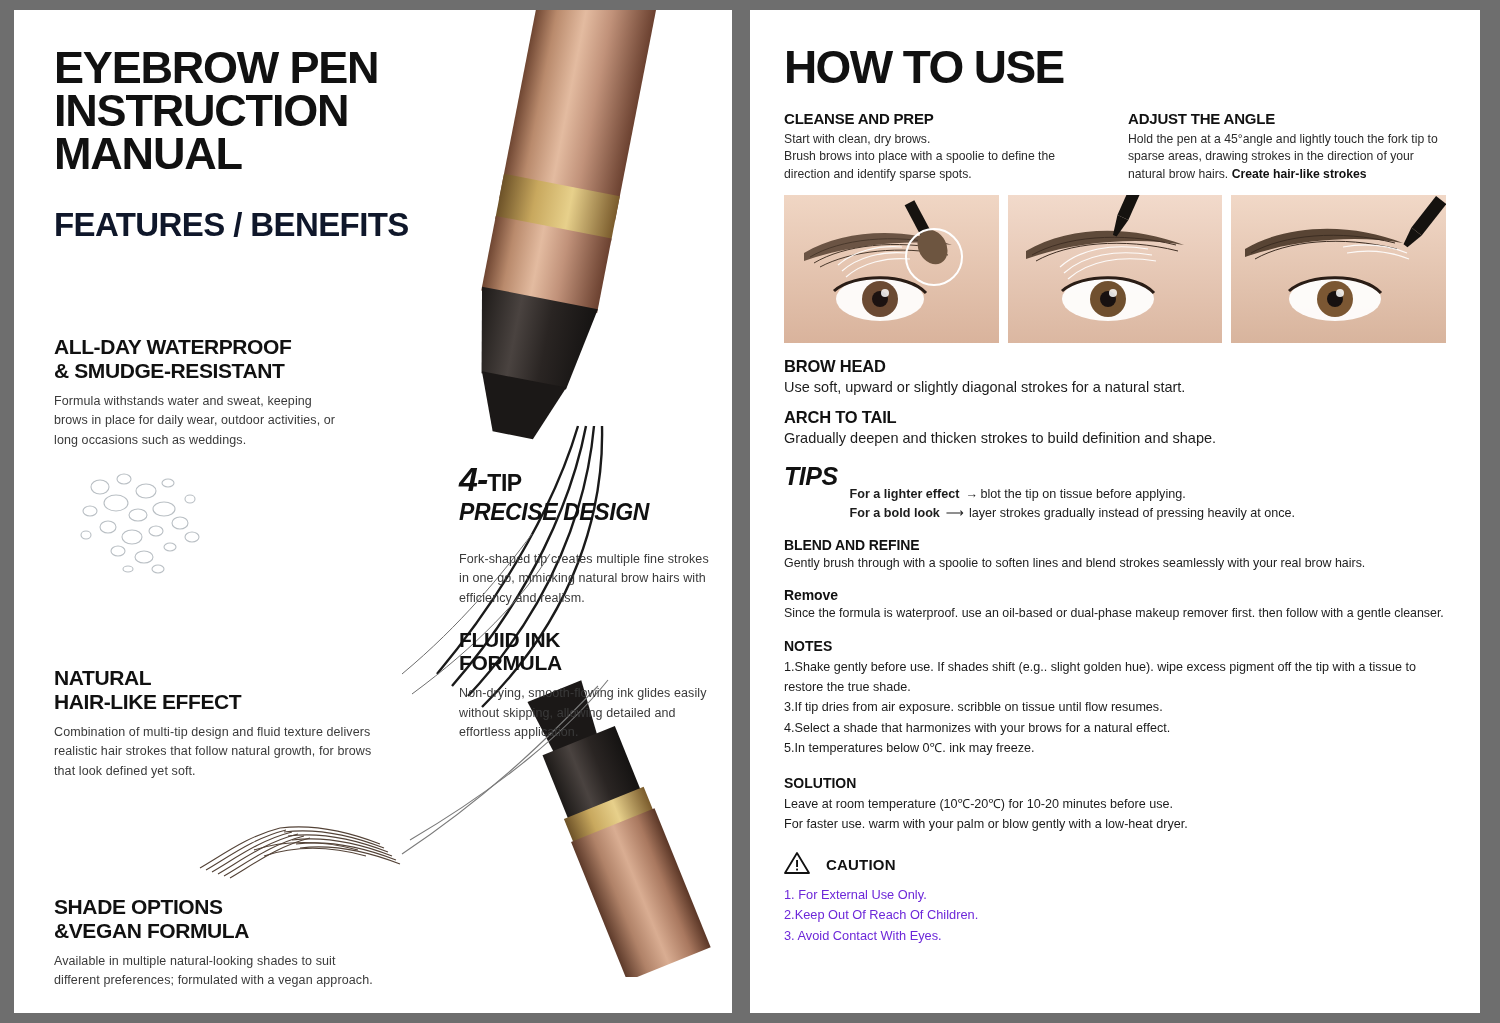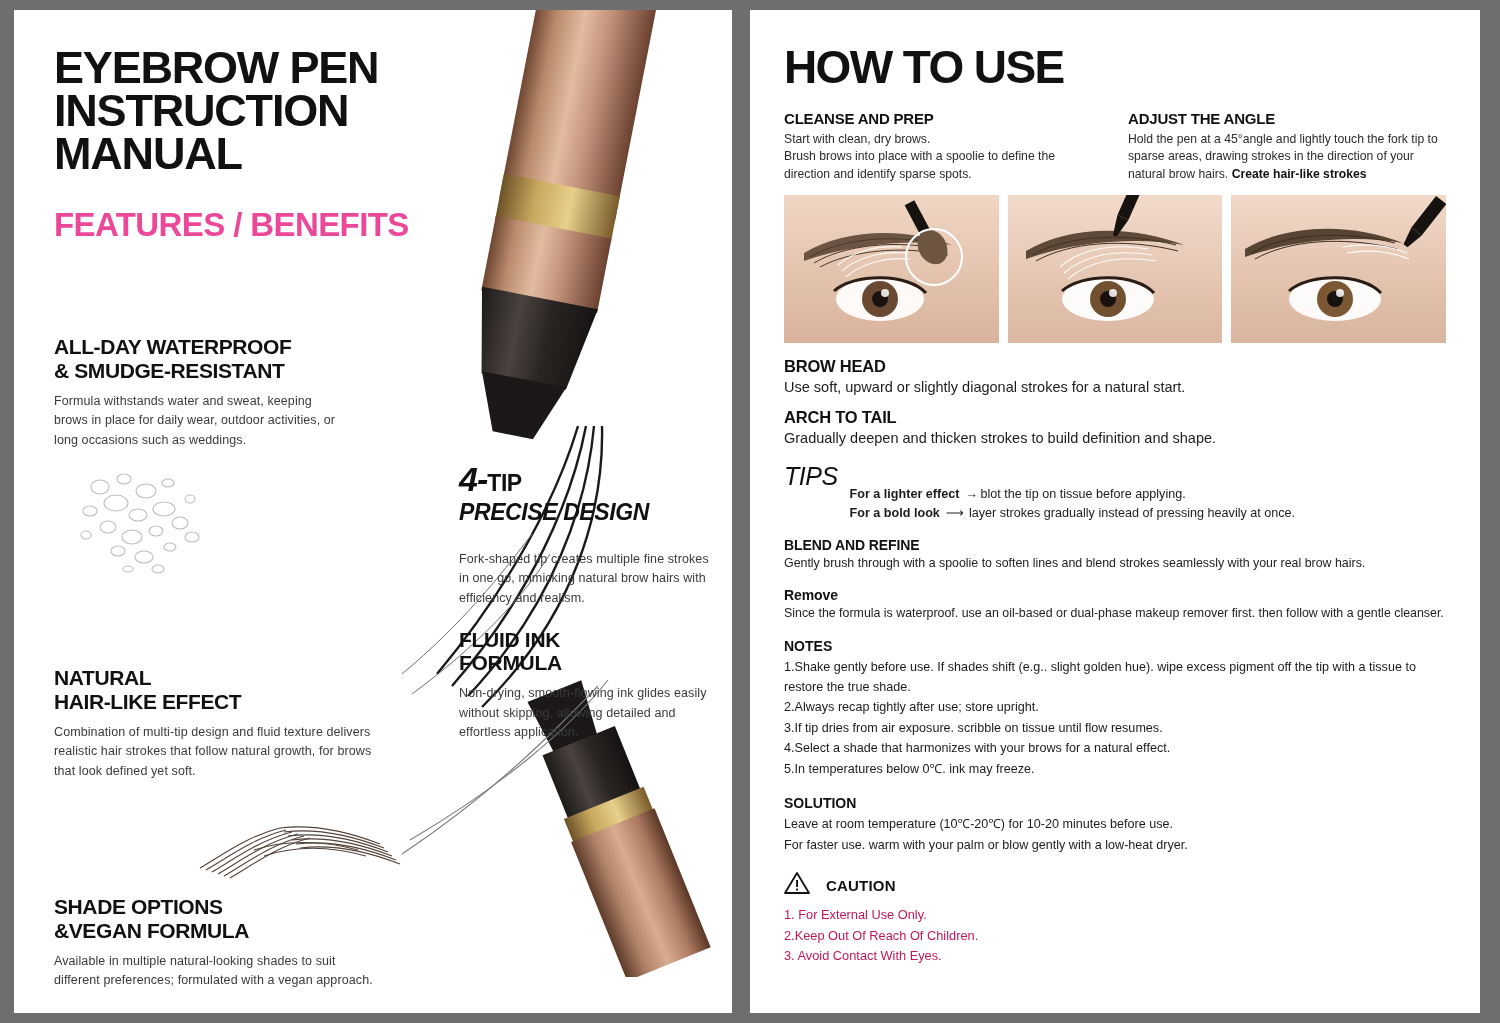--- a/index.html
+++ b/index.html
@@ -46,21 +46,21 @@
     letter-spacing: -1.2px;
     color: #111;
     margin: 0 0 0 0;
     text-transform: uppercase;
   }
   .title-main span { display: block; }
   .features-title {
     font-weight: bold;
     font-size: 33px;
     letter-spacing: -0.6px;
-    color: #ec4899;
+    color: #0f172a;
     margin-top: 30px;
     text-transform: uppercase;
   }
 
   .feat-block { position: absolute; }
   .feat-h {
     font-weight: bold;
     font-size: 21px;
     line-height: 1.12;
     letter-spacing: -0.4px;
@@ -111,35 +111,35 @@
   .photo-row { display:flex; gap: 9px; margin: 12px 0 14px 0; }
   .photo { width: 216px; height: 148px; position: relative; overflow: hidden; background:#e3c9b8; }
 
   .sec-h {
     font-weight: bold; font-size: 16.5px; letter-spacing: -0.2px;
     color: #111; text-transform: uppercase; margin-top: 10px;
   }
   .sec-p { font-size: 14.5px; color: #1c1c1c; margin-top: 2px; line-height:1.35; }
 
   .tips-row { display:flex; align-items:flex-start; gap: 12px; margin-top: 14px; }
-  .tips-label { font-weight: normal; font-style: italic; font-size: 25px; letter-spacing:-0.5px; color:#111; }
+  .tips-label { font-weight: bold; font-style: italic; font-size: 25px; letter-spacing:-0.5px; color:#111; }
   .tips-lines { font-size: 12.6px; line-height: 1.5; color:#1c1c1c; padding-top:4px;margin-top:19px;}
   .tips-lines b { font-weight: bold; }
   .arrow-s { letter-spacing: -1px; }
 
   .mid-h { font-weight: bold; font-size: 14px; text-transform: uppercase; color:#111; margin-top: 14px; letter-spacing:-0.1px;}
   .mid-p { font-size: 12.4px; line-height: 1.42; color: #222; margin-top: 2px; }
 
   .notes-h { font-weight: bold; font-size: 14px; text-transform: uppercase; color:#111; margin-top: 16px;}
   .notes-list { font-size: 12.6px; line-height: 1.55; color: #1c1c1c; margin-top: 4px; }
   .notes-list div { margin-bottom: 1px; }
 
   .caution-row { display:flex; align-items:center; gap:16px; margin-top: 16px; }
   .caution-title { font-weight: bold; font-size: 15px; letter-spacing:0.2px; color:#111; text-transform: uppercase;}
-  .caution-list { font-size: 12.8px; line-height: 1.6; color:#be185d; margin-top: 6px; }
+  .caution-list { font-size: 12.8px; line-height: 1.6; color:#6d28d9; margin-top: 6px; }
 </style>
 </head>
 <body>
 
 <div id="page">
 
   <div class="sheet" id="left-sheet">
 
     <div class="pen-wrap">
       <svg width="360" height="1003" viewBox="0 0 360 1003" xmlns="http://www.w3.org/2000/svg" aria-hidden="true">
@@ -445,21 +445,20 @@
     </div>
     <div>
       <div class="mid-h" style="text-transform:none;">Remove</div>
       <div class="mid-p">Since the formula is waterproof. use an oil-based or dual-phase makeup remover first. then follow with a gentle cleanser.</div>
     </div>
 
     <div>
       <div class="notes-h">NOTES</div>
       <div class="notes-list">
         <div>1.Shake gently before use. If shades shift (e.g.. slight golden hue). wipe excess pigment off the tip with a tissue to restore the true shade.</div>
-        <div>2.Always recap tightly after use; store upright.</div>
         <div>3.If tip dries from air exposure. scribble on tissue until flow resumes.</div>
         <div>4.Select a shade that harmonizes with your brows for a natural effect.</div>
         <div>5.In temperatures below 0℃. ink may freeze.</div>
       </div>
     </div>
 
     <div>
       <div class="notes-h">SOLUTION</div>
       <div class="notes-list">
         <div>Leave at room temperature (10℃-20℃) for 10-20 minutes before use.</div>

